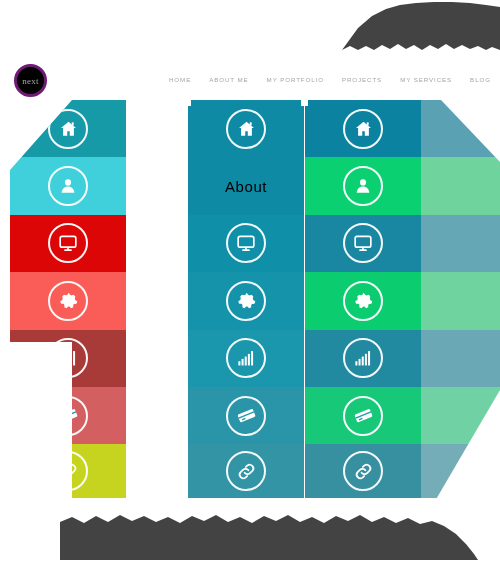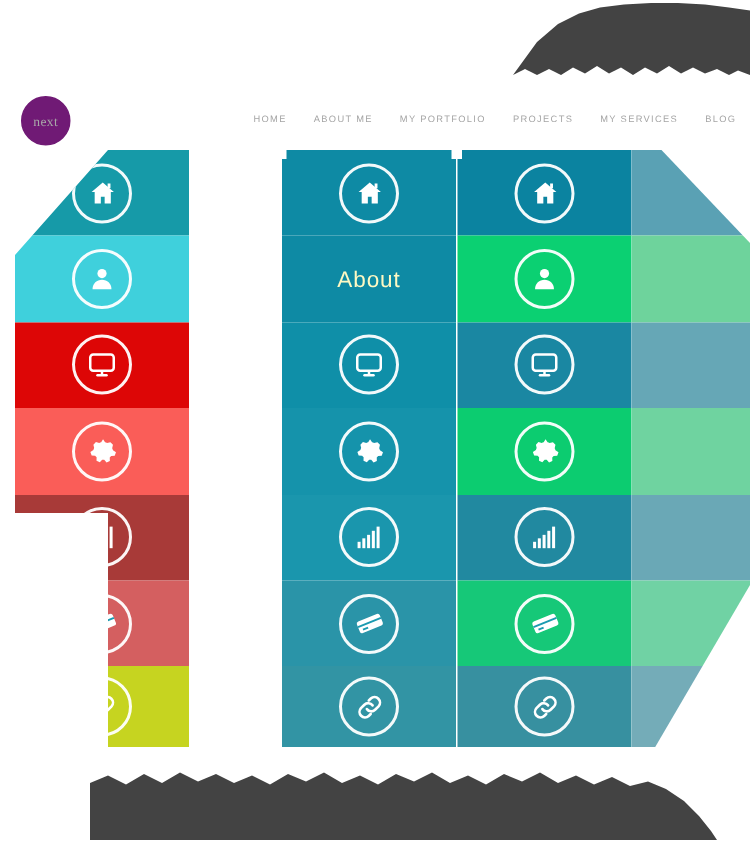--- a/index.html
+++ b/index.html
@@ -44,27 +44,27 @@
     width: 500px;
     height: 100px;
     z-index: 20;
   }
   .logo-mark {
     position: absolute;
     left: 14px;
     top: 64px;
     width: 33px;
     height: 33px;
-    border: 1px solid #701a75;
+    border: 3px solid #701a75;
     border-radius: 50%;
     box-sizing: border-box;
     display: flex;
     align-items: center;
     justify-content: center;
-    background: #701a75;
+    background: #000000;
   }
   .logo-text {
     font-size: 9px;
     color: #a8a8a8;
     letter-spacing: 0.3px;
     font-family: "Liberation Serif", serif;
   }
   .main-nav {
     position: absolute;
     left: 160px;
@@ -127,21 +127,21 @@
     height: 40px;
     border-radius: 50%;
     border: 2px solid rgba(255,255,255,0.95);
     box-sizing: border-box;
     display: flex;
     align-items: center;
     justify-content: center;
   }
   .icon-badge svg { display: block; }
   .cell-label {
-    color: #fef9c3;
+    color: #000000;
     font-size: 15px;
     letter-spacing: 0.6px;
     text-align: center;
   }
 
   
   #col-left {
     clip-path: polygon(62px 0, 116px 0, 116px 425px, 62px 425px,
                        62px 242px, 0 242px, 0 70px);
   }

